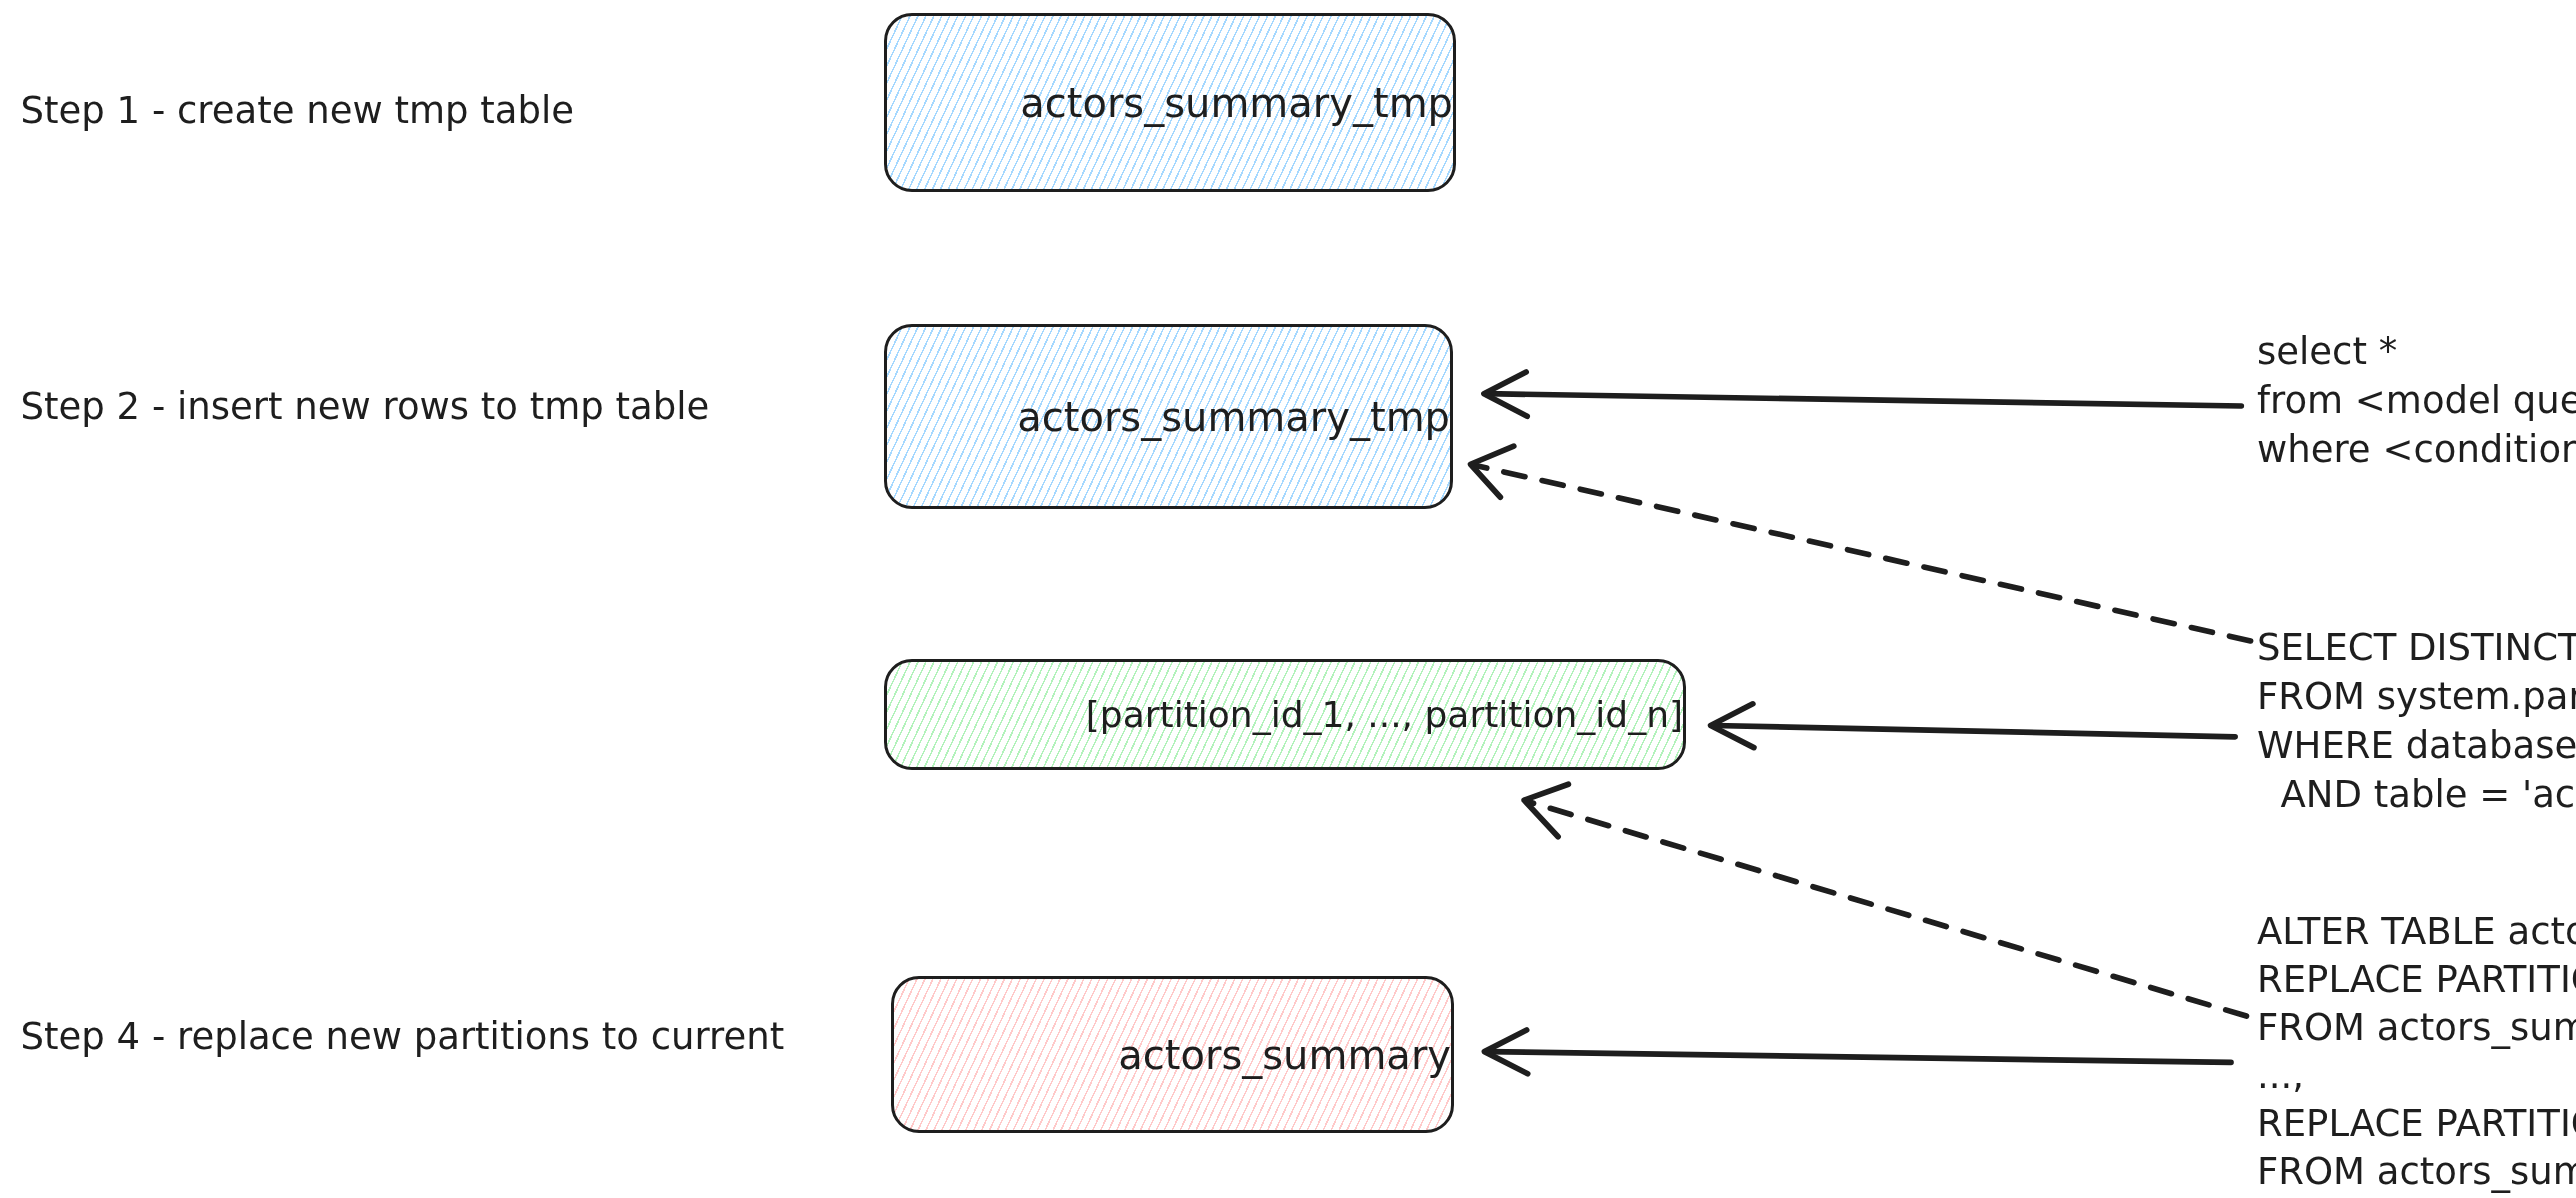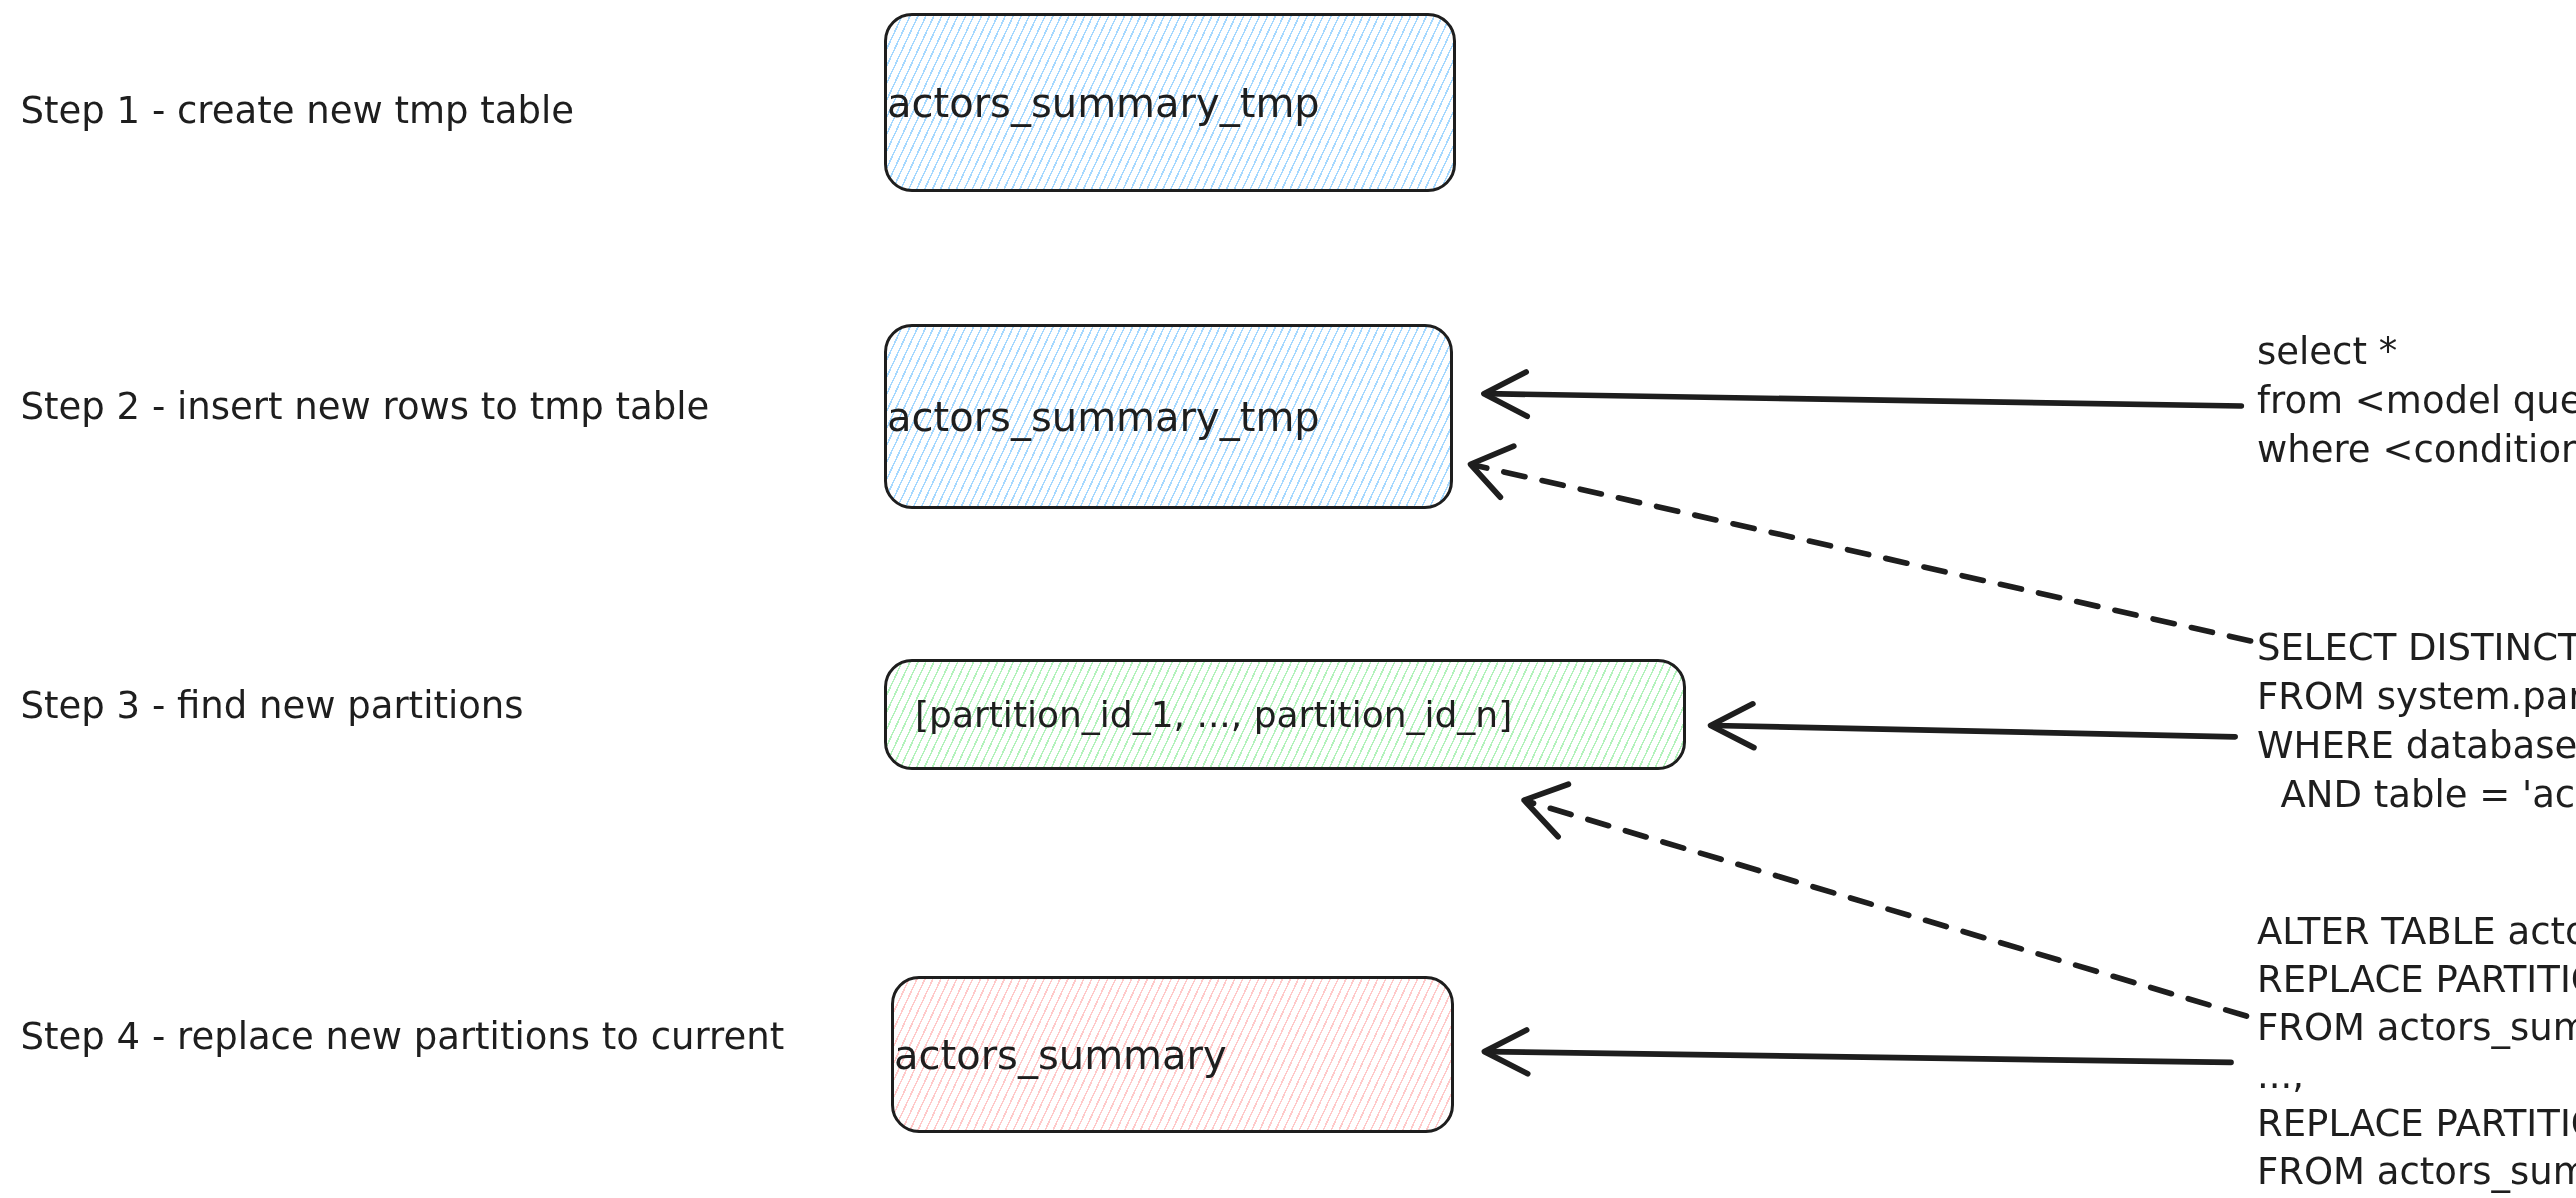--- a/index.html
+++ b/index.html
@@ -21,21 +21,21 @@
   }
   .step-label{
     position:absolute;left:20.6px;
     font-size:37px;line-height:47px;
     white-space:nowrap;color:var(--ink);
   }
   .node-box{
     position:absolute;
     border:3.6px solid var(--ink);
     border-radius:28px;
-    display:flex;align-items:center;justify-content:flex-start;
+    display:flex;align-items:center;justify-content:flex-end;
     background-color:#fff;
   }
   .hatch-blue{background-image:repeating-linear-gradient(115deg, transparent 0 5.7px, var(--blue) 5.7px 7.2px);}
   .hatch-green{background-image:repeating-linear-gradient(115deg, transparent 0 5.7px, var(--green) 5.7px 7.2px);padding-left:28px;}
   .hatch-pink{background-image:repeating-linear-gradient(115deg, transparent 0 5.7px, var(--pink) 5.7px 7.2px);}
   .node-box .box-text{
     font-size:40px;white-space:nowrap;color:var(--ink);
     background:transparent;
   }
   .node-box .box-text.small{font-size:36px;}
@@ -52,21 +52,20 @@
   .head{stroke-width:11px;}
   .shape-outline{stroke-width:7px;}
 </style>
 </head>
 <body>
 
 <div id="canvas">
 
   <div class="step-label" style="top:87px;">Step 1 - create new tmp table</div>
   <div class="step-label" style="top:383px;">Step 2 - insert new rows to tmp table</div>
-  <div class="step-label" style="top:682px;">Step 3 - find new partitions</div>
   <div class="step-label" style="top:1013px;">Step 4 - replace new partitions to current</div>
 
   <svg id="arrow-layer" viewBox="0 0 7084 2327" xmlns="http://www.w3.org/2000/svg">
 
     <path class="solid-line" d="M 4350 788 L 2885 764"></path>
     <path class="head" d="M 2962 722 L 2880 764 L 2964 808"></path>
 
     <path class="solid-line" d="M 6170 818 L 5618 787"></path>
     <path class="head" d="M 5694 748 L 5612 787 L 5696 830"></path>
 

